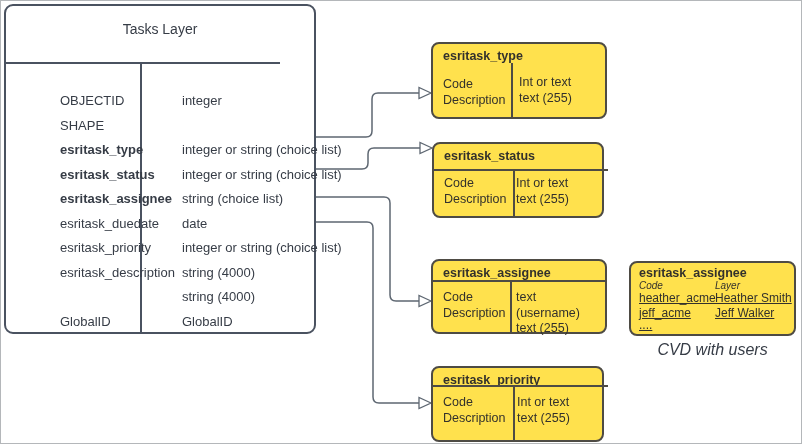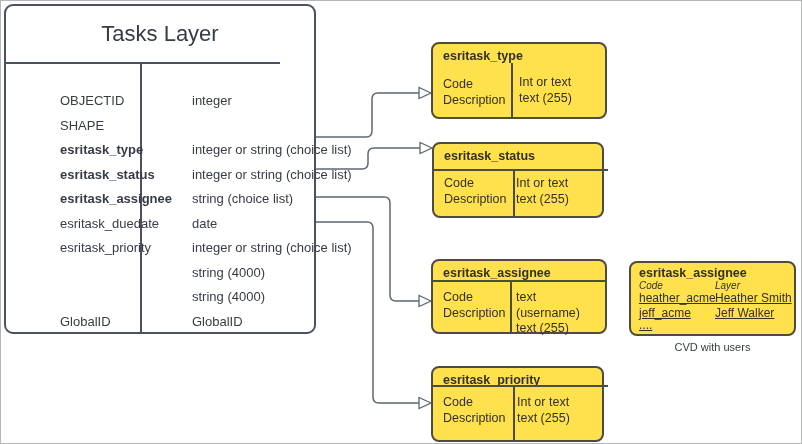--- a/index.html
+++ b/index.html
@@ -10,30 +10,30 @@
   *{margin:0;padding:0;box-sizing:border-box;}
   html,body{background:#e8e8e8;}
   body{font-family:"Liberation Sans", sans-serif;}
   #stage{position:relative;width:802px;height:444px;background:#ffffff;
          border:1px solid var(--page-border);overflow:hidden;}
 
   
   .main-table{position:absolute;left:3px;top:3px;width:312px;height:330px;
               background:#fff;border:2px solid var(--table-border);border-radius:9px;}
   .main-title{position:absolute;top:15px;left:0;width:100%;text-align:center;
-              font-size:22px;color:var(--text);}
+              font-size:14px;color:var(--text);}
   .title-underline{position:absolute;top:56px;left:0;width:274px;height:2px;
                    background:var(--table-border);}
   .col-divider{position:absolute;top:56px;left:134px;width:2px;bottom:0;
                background:var(--table-border);}
   .field-list{position:absolute;top:83px;left:0;right:0;}
   .trow{position:relative;height:24.5px;line-height:24.5px;font-size:13px;color:var(--text);margin-left:44px;}
   .fname{position:absolute;left:10px;white-space:nowrap;}
   .fname.bold{font-weight:bold;}
-  .ftype{position:absolute;left:142px;white-space:nowrap;}
+  .ftype{position:absolute;left:132px;white-space:nowrap;}
 
   
   svg.connectors{position:absolute;left:0;top:0;width:802px;height:444px;}
   svg.connectors path{fill:none;stroke:var(--connector);stroke-width:1.5;}
   svg.connectors polygon{fill:#ffffff;stroke:var(--connector);stroke-width:1.3;}
 
   
   .domain-box{position:absolute;background:var(--yellow);
               border:2px solid var(--yellow-border);border-radius:8px;
               color:var(--box-text);font-size:12.5px;}
@@ -64,21 +64,21 @@
   #box-priority .vdiv{left:80px;top:17px;}
   #box-priority .cell-l{left:10px;top:27px;}
   #box-priority .cell-r{left:84px;top:27px;}
 
   
   #box-cvd{left:628px;top:260px;width:167px;height:75px;}
   #box-cvd .dtitle{left:8px;top:3px;}
   #box-cvd .chead{position:absolute;top:17px;font-size:10px;font-style:italic;}
   #box-cvd .cval{position:absolute;font-size:12px;white-space:nowrap;text-decoration:underline;}
   .cvd-caption{position:absolute;left:628px;top:340px;width:167px;text-align:center;
-               font-size:11px;color:var(--text);}
+               font-size:16px;font-style:italic;color:var(--text);}
 </style>
 </head>
 <body>
 
 <div id="stage">
 
   <div class="main-table">
     <div class="main-title">Tasks Layer</div>
     <div class="title-underline"></div>
     <div class="col-divider"></div>
@@ -104,20 +104,21 @@
         </div>
         <div class="trow">
           <div class="fname">esritask_duedate</div>
           <div class="ftype">date</div>
         </div>
         <div class="trow">
           <div class="fname">esritask_priority</div>
           <div class="ftype">integer or string (choice list)</div>
         </div>
         <div class="trow">
+          <div class="fname">esritask_description</div>
           <div class="ftype">string (4000)</div>
         </div>
         <div class="trow">
           <div class="ftype">string (4000)</div>
         </div>
         <div class="trow">
           <div class="fname">GlobalID</div>
           <div class="ftype">GlobalID</div>
         </div>
       </div>

